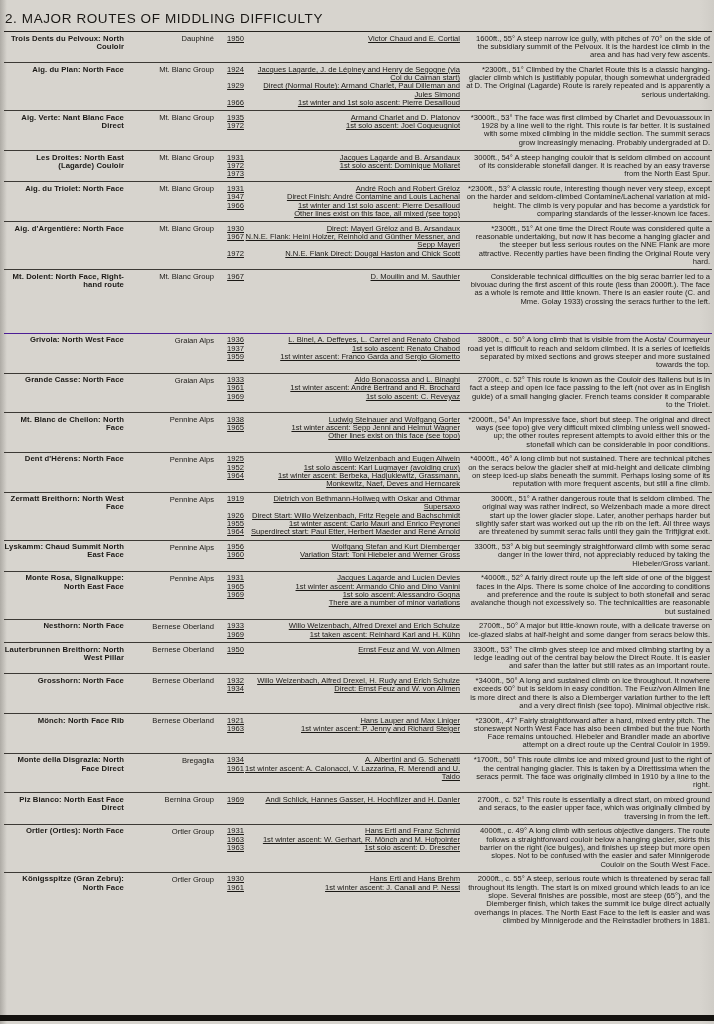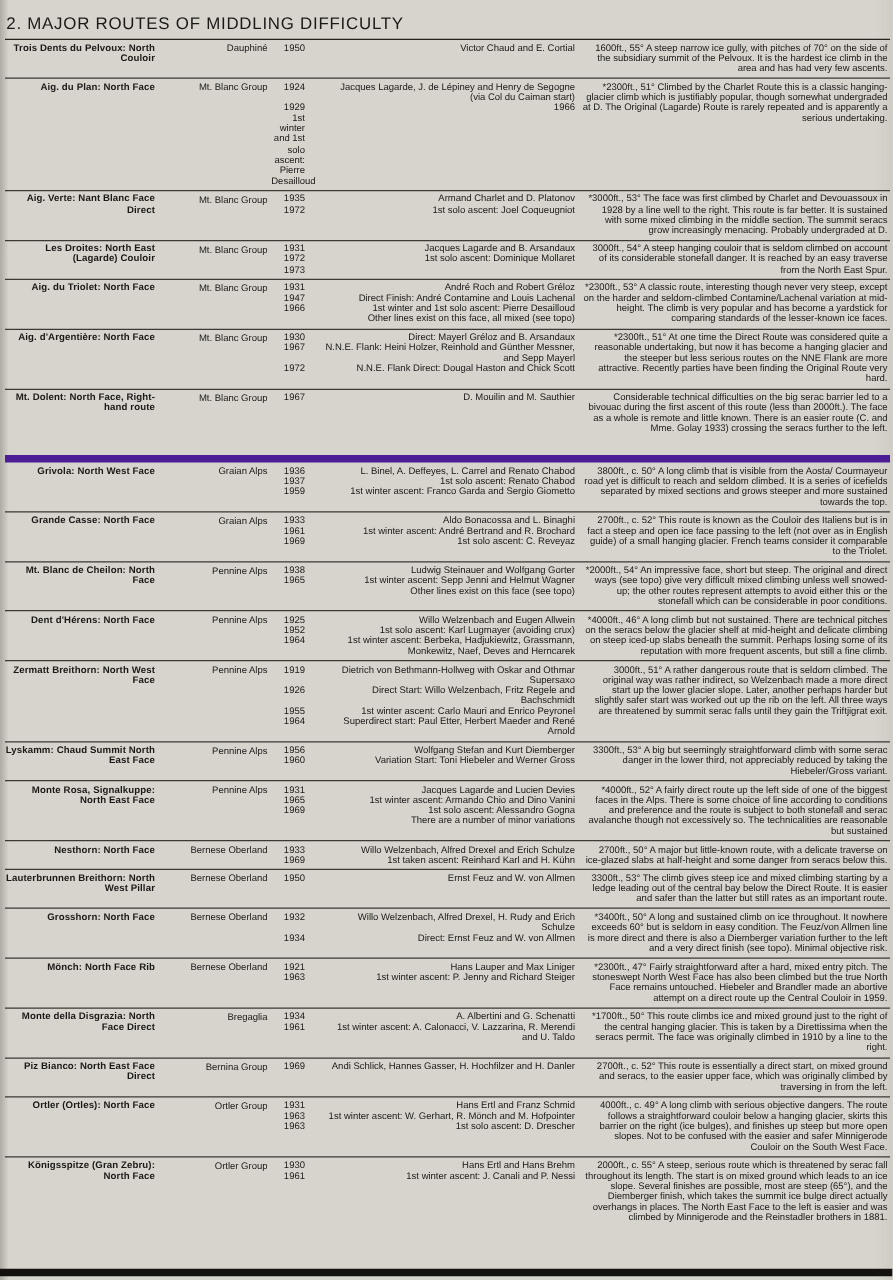--- a/index.html
+++ b/index.html
@@ -20,25 +20,25 @@
   .title-rule{border-top:1.8px solid #26231f;margin:0;}
   .row{
     display:grid;
     grid-template-columns:120px 87px 243px 1fr;
     column-gap:3px;
     border-top:1.2px solid #3c3935;
     padding:2.5px 0 3px 0;
     text-align:right;
   }
   .row:first-child{border-top:none;}
-  .row.section-break{border-top:6px solid #4c1d95;margin-top:14px;}
+  .row.section-break{border-top:1px solid #4c1d95;margin-top:24px;}
   .c{font-size:7.6px;line-height:8.3px;}
   .name{font-weight:bold;font-size:7.7px;letter-spacing:0.1px;}
   .group{padding-top:0.5px;}
-  .ascents{display:grid;grid-template-columns:27px 1fr;column-gap:16px;align-content:start;}
+  .ascents{display:grid;grid-template-columns:27px 1fr;column-gap:1px;align-content:start;text-decoration:underline;}
   .ascents .year{white-space:nowrap;}
   .desc{padding-right:2px;padding-left:3px;}
   .bottom-bar{
     position:absolute;left:0;right:0;bottom:3px;height:6px;
     background:#14120f;
   }
 </style>
 </head>
 <body>
 
@@ -56,20 +56,21 @@
     <div class="c desc">1600ft., 55°   A steep narrow ice gully, with pitches of 70° on the side of the subsidiary summit of the Pelvoux. It is the hardest ice climb in the area and has had very few ascents.</div>
   </div>
 
   <div class="row">
     <div class="c name">Aig. du Plan: North Face</div>
     <div class="c group">Mt. Blanc Group</div>
     <div class="c ascents">
           <div class="year">1924</div>
           <div class="atext">Jacques Lagarde, J. de Lépiney and Henry de Segogne (via Col du Caiman start)</div>
           <div class="year">1929</div>
+          <div class="atext">Direct (Normal Route): Armand Charlet, Paul Dilleman and Jules Simond</div>
           <div class="year">1966</div>
           <div class="atext">1st winter and 1st solo ascent: Pierre Desailloud</div>
         </div>
     <div class="c desc">*2300ft., 51°   Climbed by the Charlet Route this is a classic hanging-glacier climb which is justifiably popular, though somewhat undergraded at D. The Original (Lagarde) Route is rarely repeated and is apparently a serious undertaking.</div>
   </div>
 
   <div class="row">
     <div class="c name">Aig. Verte: Nant Blanc Face Direct</div>
     <div class="c group">Mt. Blanc Group</div>
     <div class="c ascents">

